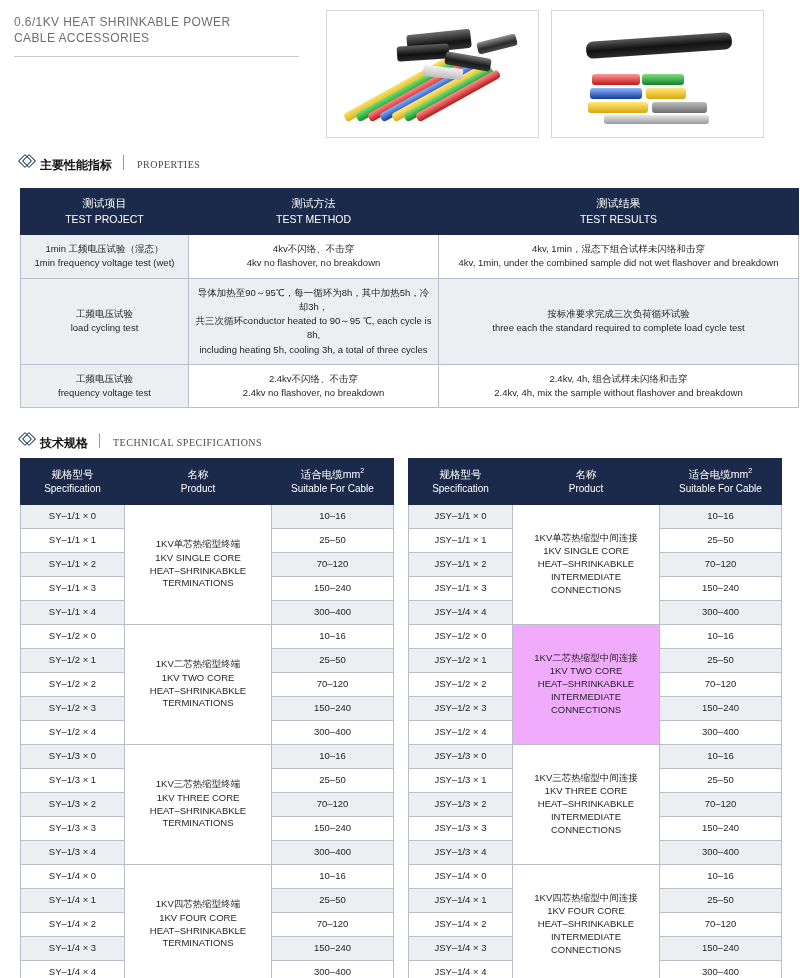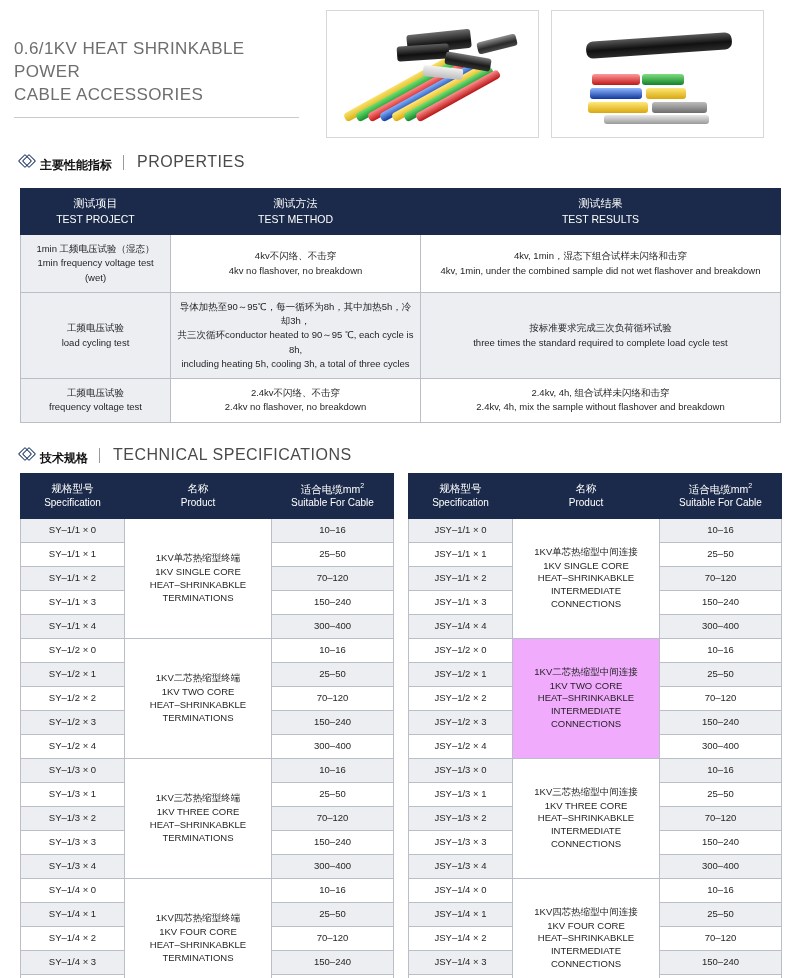--- a/index.html
+++ b/index.html
@@ -25,24 +25,24 @@
     padding-top: 4px;
   }
   .title-cn {
     font-size: 21px;
     font-weight: bold;
     color: #111;
     letter-spacing: 0px;
     line-height: 1.2;
   }
   .title-en {
-    font-size: 17px;
+    font-size: 12px;
     color: #6e6e6e;
     line-height: 1.35;
-    margin-top: 24px;
+    margin-top: 0;
     letter-spacing: 0.4px;
   }
   .title-rule {
     margin-top: 10px;
     width: 285px;
     height: 1px;
     background: #c9c9c9;
   }
 
   .photo-box {
@@ -108,25 +108,26 @@
     color: #111;
     line-height: 1;
   }
   .sec-divider {
     width: 1px;
     height: 15px;
     background: #9a9a9a;
     margin: 0 6px 1px 4px;
   }
   .sec-en {
-    font-size: 16px;
+    font-size: 10px;
     color: #4a4a4a;
     letter-spacing: 0.5px;
     line-height: 1;
     padding-bottom: 1px;
+    font-family: Liberation Serif, serif;
   }
 
   
   .prop-wrap { padding: 8px 20px; }
   table.prop {
     width: 760px;
     border-collapse: collapse;
     table-layout: fixed;
   }
   table.prop th {
@@ -141,21 +142,21 @@
   table.prop th .cn { font-size: 11px; display:block; }
   table.prop td {
     border: 1px solid #b9bec9;
     font-size: 9.5px;
     line-height: 1.5;
     text-align: center;
     padding: 7px 6px;
     color: #1f1f1f;
   }
   table.prop td .cn { display: block; }
-  .prop-col1 { width: 150px; background: #eceef2; }
+  .prop-col1 { width: 168px; background: #eceef2; }
   .prop-col2 { width: 250px; }
   .prop-col3 { width: 360px; }
   tr.shade td { background: #eceef2; }
 
   
   .spec-wrap {
     display: flex;
     gap: 14px;
     padding: 0 20px;
   }
@@ -280,21 +281,21 @@
           <span class="cn">工频电压试验</span>
           <span>load cycling test</span>
         </td>
         <td>
           <span class="cn">导体加热至90～95℃，每一循环为8h，其中加热5h，冷却3h，</span>
           <span class="cn">共三次循环conductor heated to 90～95 ℃, each cycle is 8h,</span>
           <span>including heating 5h, cooling 3h, a total of three cycles</span>
         </td>
         <td>
           <span class="cn">按标准要求完成三次负荷循环试验</span>
-          <span>three times the standard required to complete load cycle test</span>
+          <span>three each the standard required to complete load cycle test</span>
         </td>
       </tr>
       <tr>
         <td class="prop-col1">
           <span class="cn">工频电压试验</span>
           <span>frequency voltage test</span>
         </td>
         <td>
           <span class="cn">2.4kv不闪络、不击穿</span>
           <span>2.4kv no flashover, no breakdown</span>

